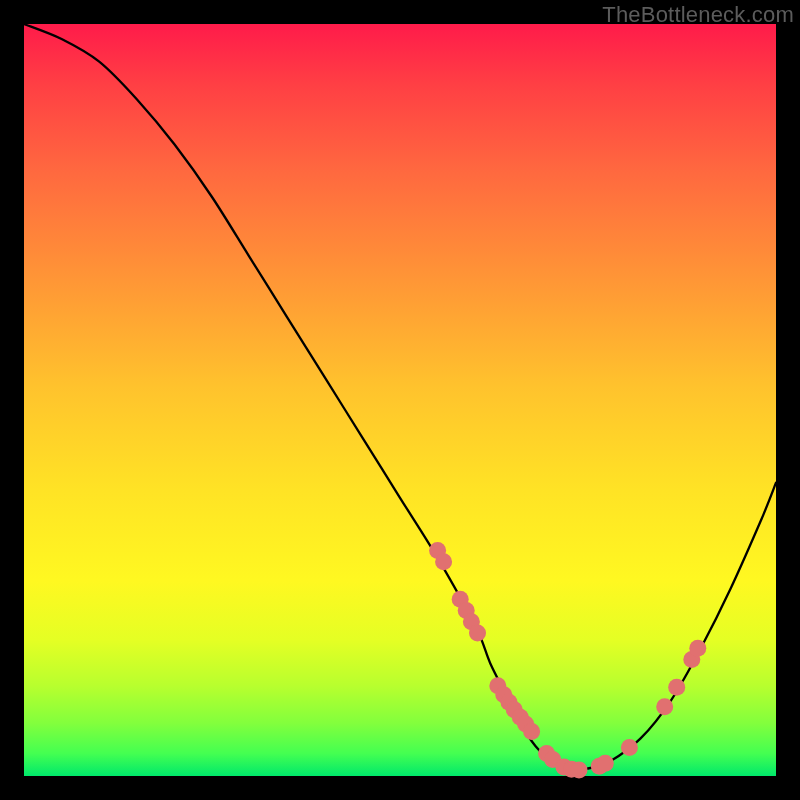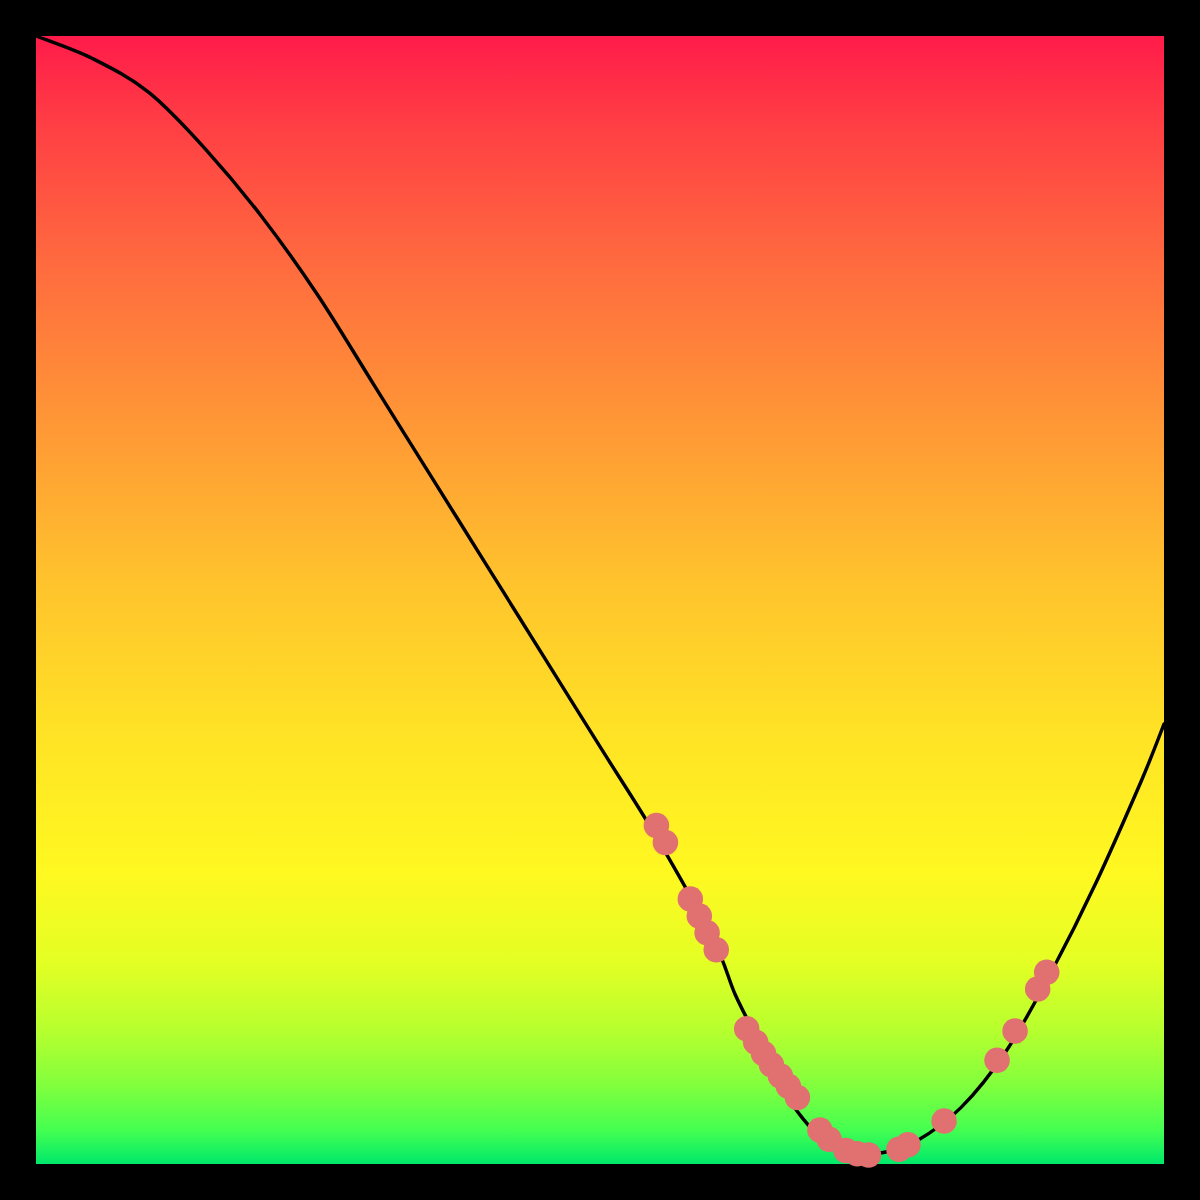--- a/index.html
+++ b/index.html
@@ -41,20 +41,21 @@
     position: absolute;
     left: 0; top: 0;
     width: 800px; height: 800px;
   }
 </style>
 </head>
 <body>
 
 <div class="canvas">
   <div class="plot-area"></div>
+  <div class="watermark">TheBottleneck.com</div>
   <svg class="overlay" viewBox="0 0 800 800">
     <path id="curve-path" fill="none" stroke="#000" stroke-width="2.3" stroke-linecap="round" stroke-linejoin="round" d="M 24.0 24.0 C 30.3 26.5, 49.1 32.8, 61.6 39.0 C 74.1 45.3, 86.7 51.6, 99.2 61.6 C 111.7 71.6, 124.3 85.4, 136.8 99.2 C 149.3 113.0, 161.9 128.0, 174.4 144.3 C 186.9 160.6, 199.5 178.2, 212.0 197.0 C 224.5 215.8, 237.1 237.1, 249.6 257.1 C 262.1 277.2, 274.7 297.2, 287.2 317.3 C 299.7 337.3, 312.3 357.4, 324.8 377.4 C 337.3 397.5, 349.9 417.5, 362.4 437.6 C 374.9 457.7, 387.5 477.7, 400.0 497.8 C 412.5 517.8, 425.1 536.6, 437.6 557.9 C 450.1 579.2, 466.4 608.1, 475.2 625.6 C 484.0 643.1, 485.2 651.9, 490.2 663.2 C 495.3 674.5, 500.3 683.3, 505.3 693.3 C 510.3 703.3, 515.3 714.6, 520.3 723.4 C 525.3 732.1, 530.3 739.7, 535.4 745.9 C 540.4 752.2, 545.4 757.2, 550.4 761.0 C 555.4 764.7, 559.2 767.2, 565.4 768.5 C 571.7 769.7, 580.5 769.7, 588.0 768.5 C 595.5 767.2, 601.8 766.0, 610.6 761.0 C 619.3 755.9, 630.6 748.4, 640.6 738.4 C 650.7 728.4, 660.7 715.8, 670.7 700.8 C 680.7 685.8, 690.8 667.0, 700.8 648.2 C 710.8 629.4, 720.9 609.3, 730.9 588.0 C 740.9 566.7, 753.4 537.9, 761.0 520.3 C 768.5 502.8, 773.5 489.0, 776.0 482.7"></path>
     <g id="markers">
         <circle cx="437.6" cy="550.4" r="8.5" fill="#e17070"></circle>
         <circle cx="443.6" cy="561.7" r="8.5" fill="#e17070"></circle>
         <circle cx="460.2" cy="599.3" r="8.5" fill="#e17070"></circle>
         <circle cx="466.2" cy="610.6" r="8.5" fill="#e17070"></circle>
         <circle cx="471.4" cy="621.8" r="8.5" fill="#e17070"></circle>
         <circle cx="477.5" cy="633.1" r="8.5" fill="#e17070"></circle>
         <circle cx="497.8" cy="685.8" r="8.5" fill="#e17070"></circle>

